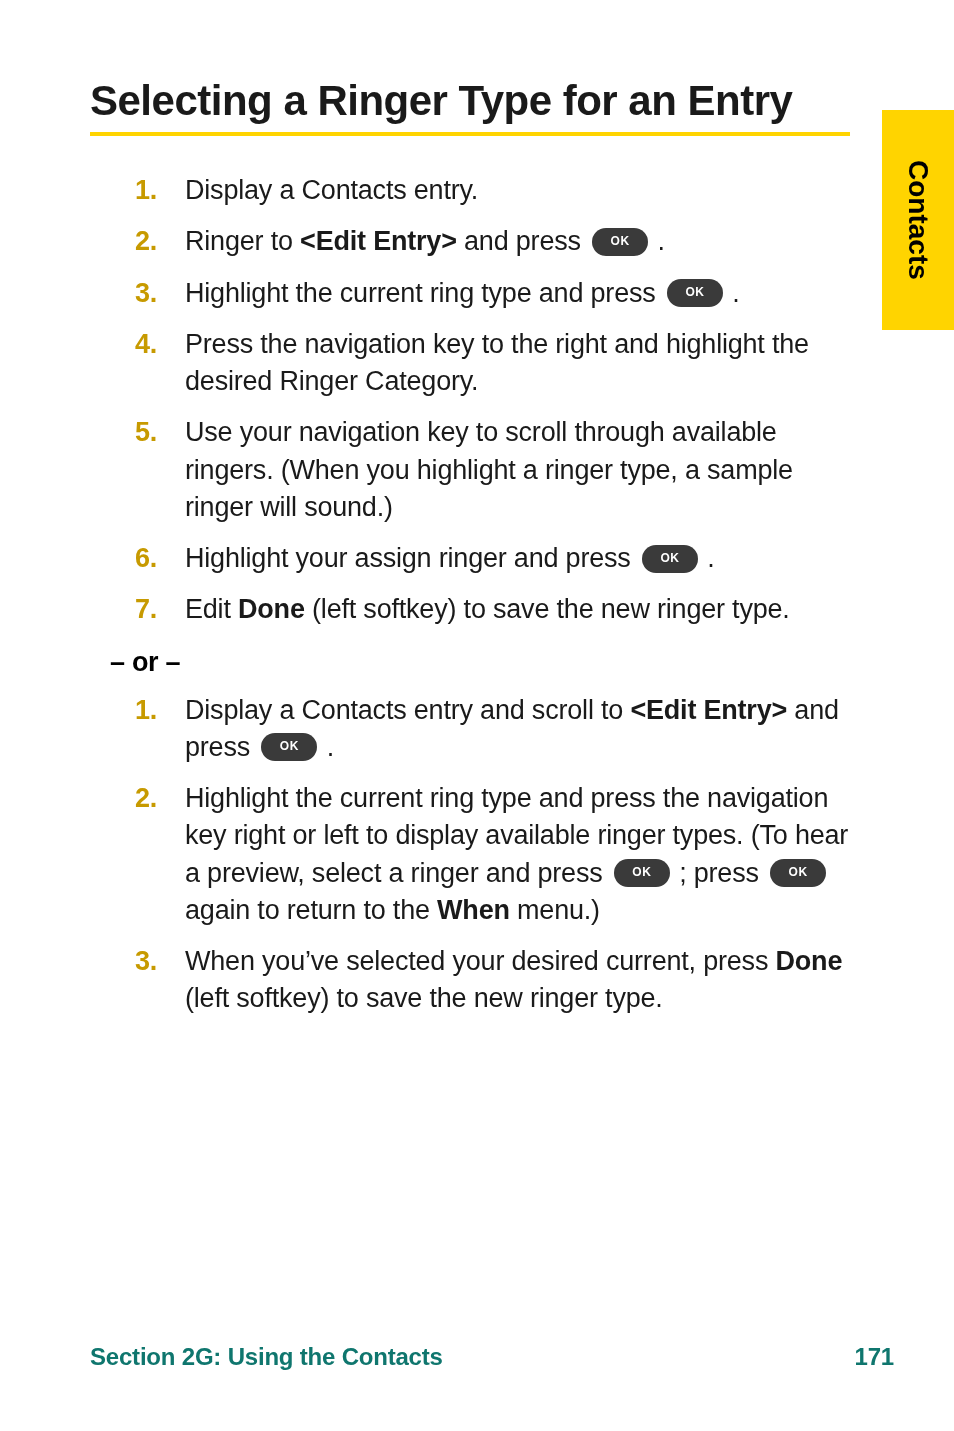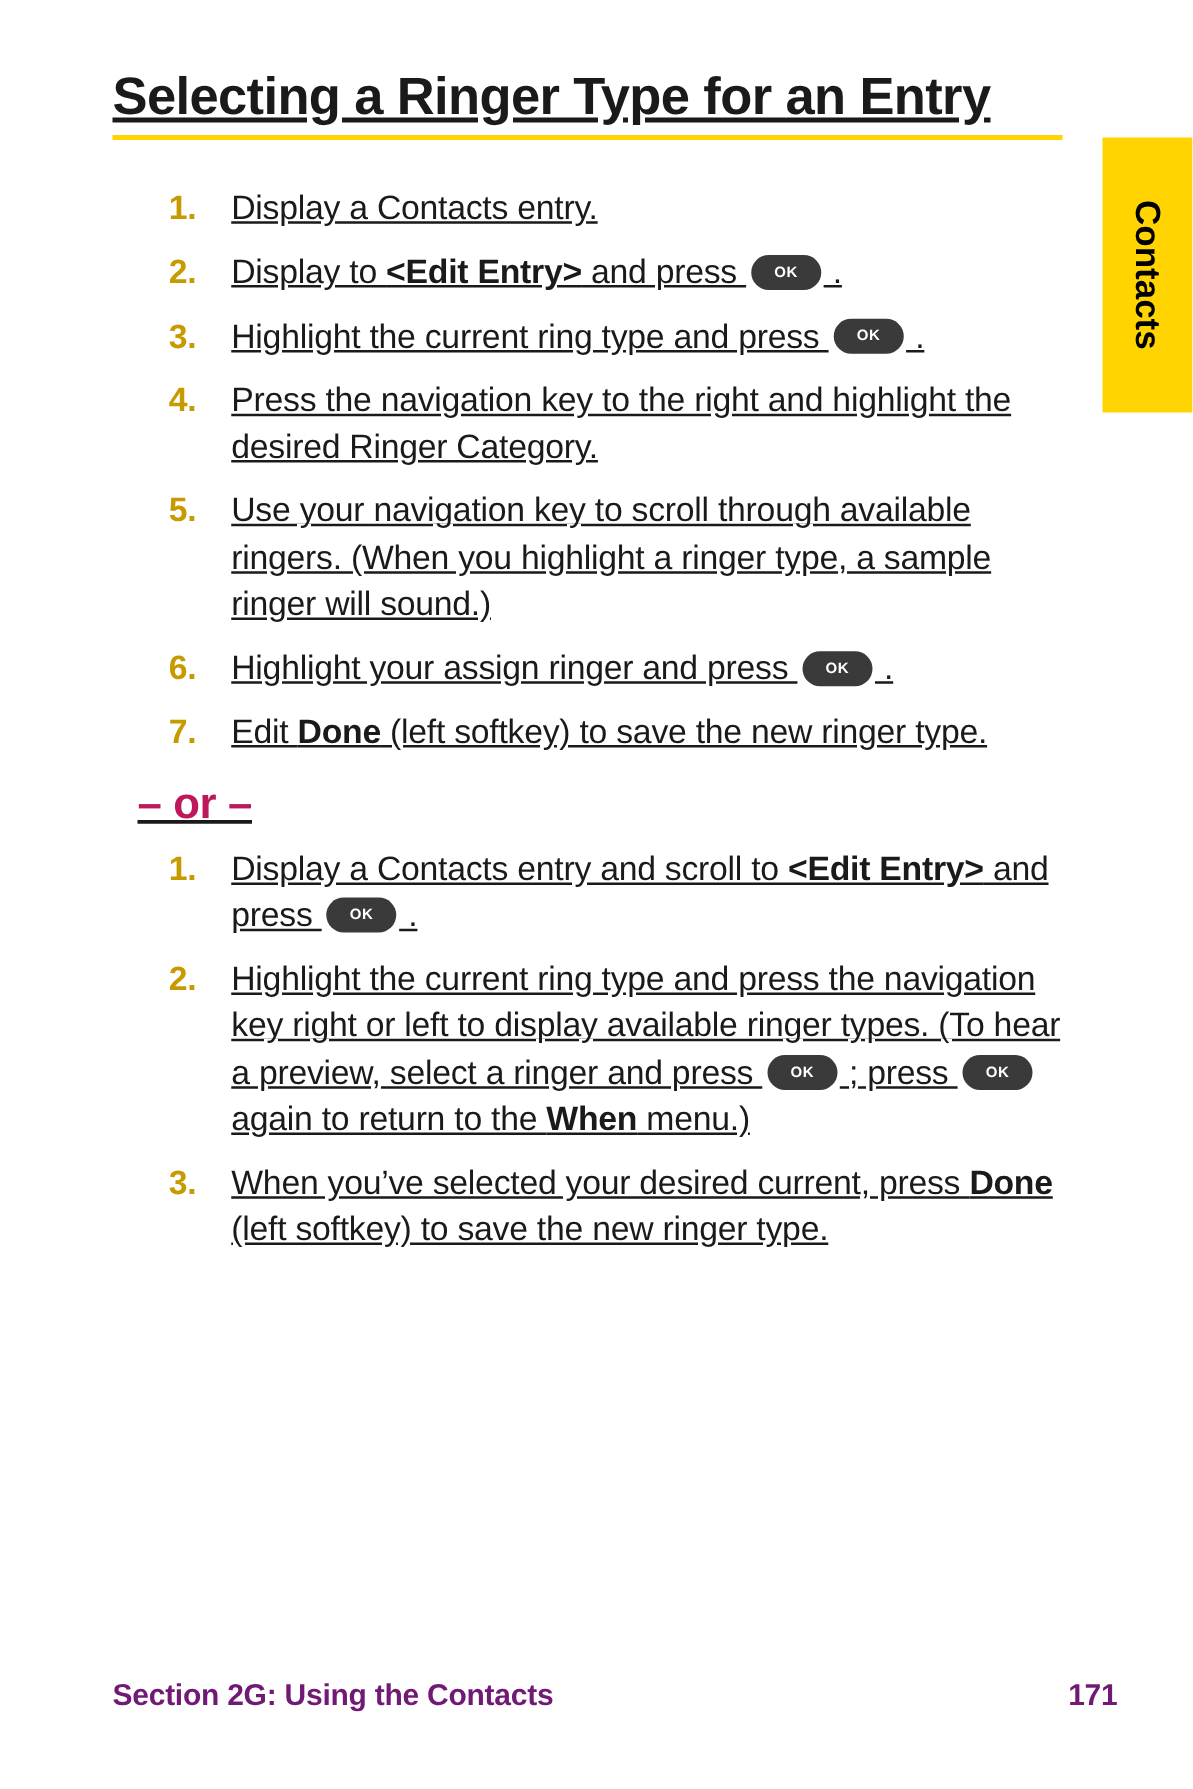--- a/index.html
+++ b/index.html
@@ -33,23 +33,22 @@
     writing-mode: vertical-rl;
     text-orientation: mixed;
     font-weight: 700;
     font-size: 28px;
     letter-spacing: 0px;
     color: #000;
   }
   .content {
     position: absolute;
     left: 90px;
-    top: 54px;
+    top: 78px;
     width: 760px;
-    text-decoration: underline;
   }
   .page-heading {
     font-size: 42px;
     font-weight: 700;
     letter-spacing: -0.5px;
     margin: 0 0 8px 0;
     line-height: 1.1;
   }
   .heading-rule {
     height: 4px;
@@ -91,23 +90,23 @@
     left: 0;
     top: 0;
     font-weight: 700;
     color: #c79a00;
     font-size: 27px;
   }
   .bold {
     font-weight: 700;
   }
   .or-sep {
-    font-size: 35px;
-    font-weight: 700;
-    color: #be185d;
+    font-size: 27px;
+    font-weight: 700;
+    color: #000000;
     margin: 6px 0 14px 20px;
     letter-spacing: -0.3px;
   }
   .ok-btn {
     display: inline-block;
     vertical-align: middle;
     width: 56px;
     height: 28px;
     background: #3a3a3a;
     border-radius: 14px;
@@ -128,21 +127,21 @@
   }
   .footer {
     position: absolute;
     left: 90px;
     right: 60px;
     bottom: 60px;
     display: flex;
     justify-content: space-between;
     font-size: 24px;
     font-weight: 700;
-    color: #701a75;
+    color: #0f766e;
     letter-spacing: -0.2px;
     gap: 43px;
   }
 </style>
 </head>
 <body>
 
 <div class="page">
 
   <div class="side-tab">
@@ -154,21 +153,21 @@
     <h1 class="page-heading">Selecting a Ringer Type for an Entry</h1>
     <div class="heading-rule"></div>
 
 
 
     <ol class="steps">
       <li>
         <span>Display a Contacts entry.</span>
       </li>
       <li>
-        <span>Display to </span><span class="bold">&lt;Edit Entry&gt;</span><span> and press </span><span class="ok-btn"></span><span> .</span>
+        <span>Ringer to </span><span class="bold">&lt;Edit Entry&gt;</span><span> and press </span><span class="ok-btn"></span><span> .</span>
       </li>
       <li>
         <span>Highlight the current ring type and press </span><span class="ok-btn"></span><span> .</span>
       </li>
       <li>
         <span>Press the navigation key to the right and highlight the desired Ringer Category.</span>
       </li>
       <li>
         <span>Use your navigation key to scroll through available ringers. (When you highlight a ringer type, a sample ringer will sound.)</span>
       </li>

